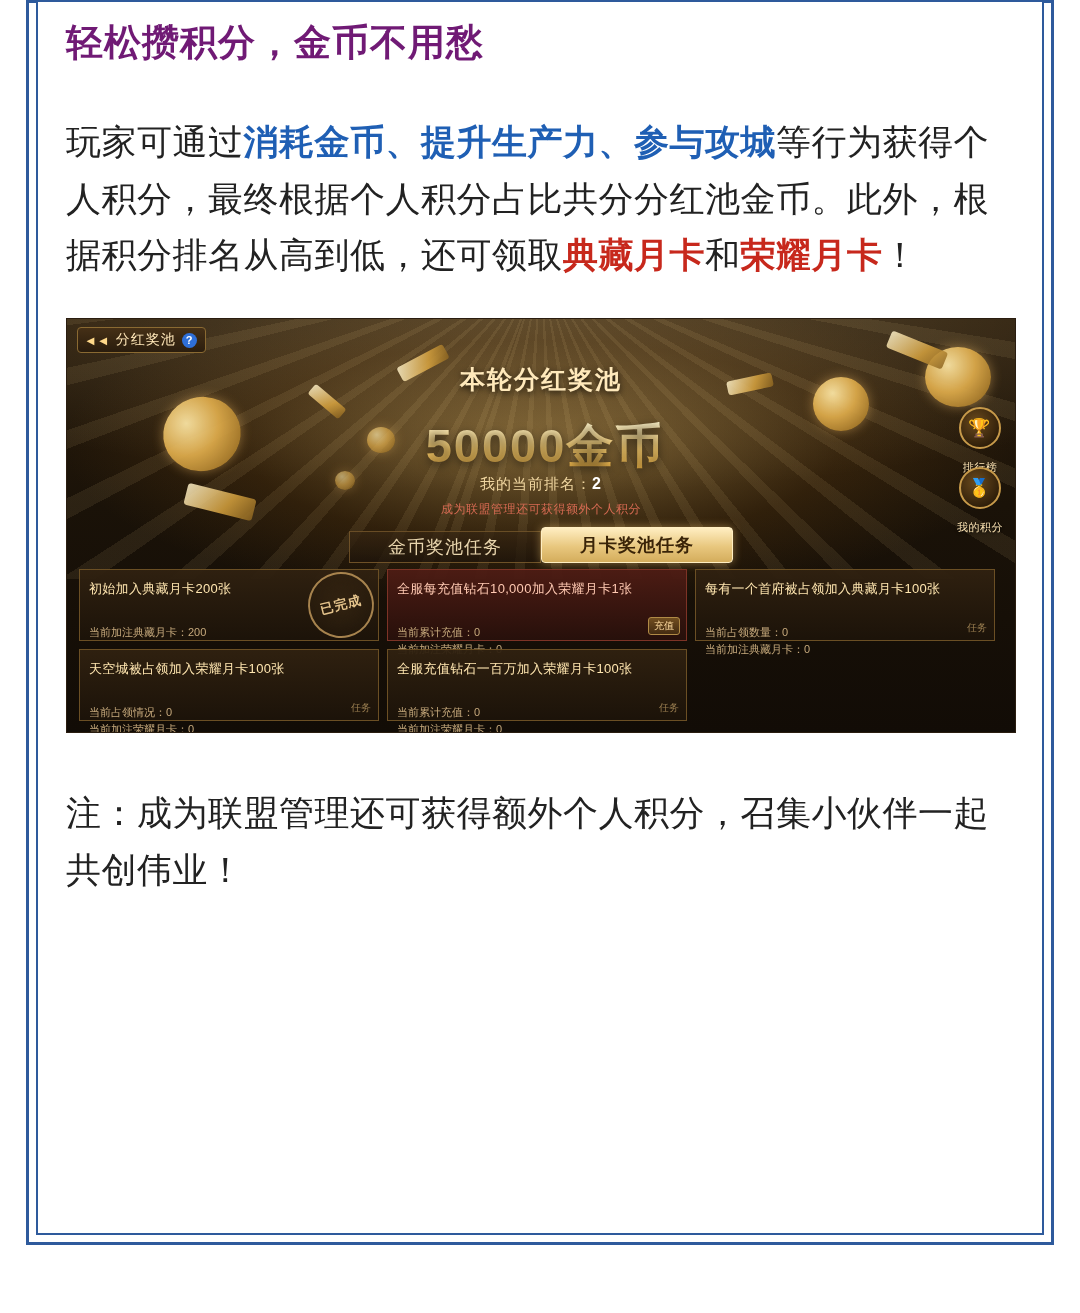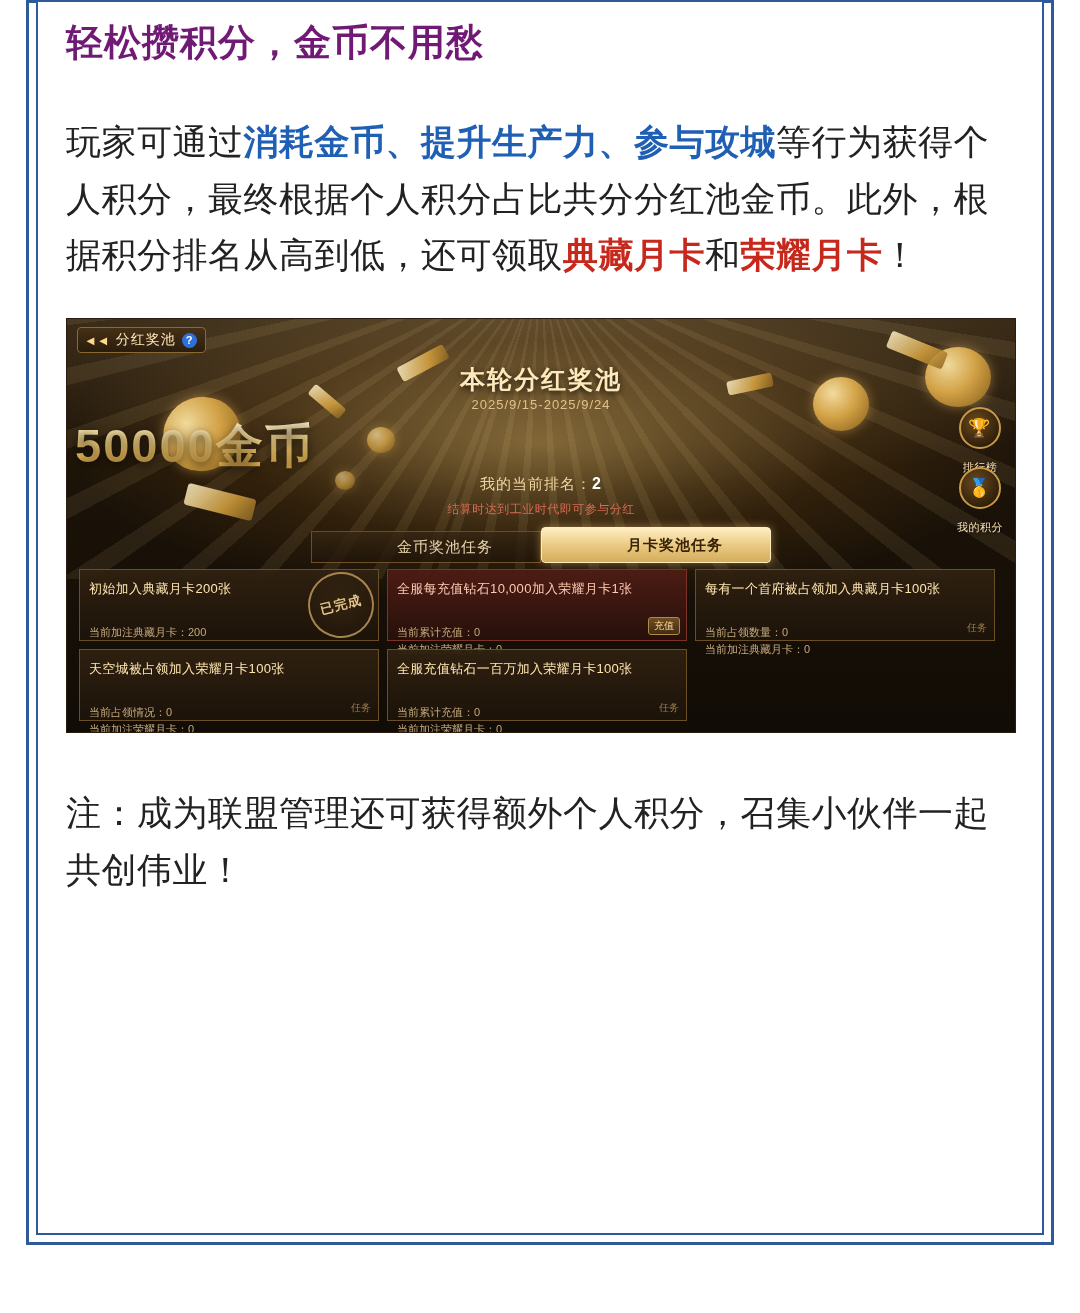--- a/index.html
+++ b/index.html
@@ -155,20 +155,21 @@
   }
   .pool-date {
     position: absolute; left: 0; right: 0; top: 78px;
     text-align: center;
     color: #e3c188;
     font-size: 13px;
     letter-spacing: 1px;
   }
   .pool-amount {
     position: absolute; left: 0; right: 0; top: 96px;
+    text-align: center;
     font-size: 47px;
     font-weight: bold;
     letter-spacing: 2px;
     color: #ffe07a;
     background: linear-gradient(180deg, #fff6cf 10%, #ffd270 55%, #d79a2e 100%);
     -webkit-background-clip: text;
     background-clip: text;
     -webkit-text-fill-color: transparent;
     text-shadow: 0 3px 10px rgba(0,0,0,.55);
     margin-left: 8px;
@@ -204,25 +205,24 @@
   .side-btn.b2 { top: 148px; }
 
   .tabs {
     position: absolute; left: 0; right: 0; top: 210px;
     height: 34px;
     display: flex; justify-content: center; align-items: flex-end; gap: 0;
   }
   .tab {
     width: 190px; height: 30px;
     display: flex; align-items: center; justify-content: center;
-    font-size: 15px; letter-spacing: 1px;
+    font-size: 18px; letter-spacing: 1px;
     color: #e8d5ad;
     background: linear-gradient(180deg, rgba(55,38,18,.75), rgba(30,20,10,.75));
     border: 1px solid rgba(150,112,55,.6);
-    padding-left: 38px;
   }
   .tab.active {
     color: #3a2408;
     font-weight: bold;
     background: linear-gradient(180deg, #ffeec2 0%, #e8c77e 55%, #d4ad5c 100%);
     border: 1px solid #ffeec2;
     border-radius: 4px;
     height: 34px;
     box-shadow: 0 0 10px rgba(255,210,120,.45);
   }
@@ -309,24 +309,23 @@
       <div class="shard s4"></div>
       <div class="shard s5"></div>
 
       <div class="shot-topbar">
         <span class="back">◄◄</span>
         <span class="ttl">分红奖池</span>
         <span class="qmark">?</span>
       </div>
 
       <div class="pool-title">本轮分红奖池</div>
-      <div class="pool-date">2025/9/15-2025/9/24</div>
       <div class="pool-amount">50000金币</div>
       <div class="pool-rank"><span>我的当前排名：</span><b>2</b></div>
-      <div class="pool-note">结算时达到工业时代即可参与分红</div>
+      <div class="pool-note">成为联盟管理还可获得额外个人积分</div>
 
       <div class="side-btn b1">
         <div class="circ">🏆</div>
         <div class="lbl">排行榜</div>
       </div>
       <div class="side-btn b2">
         <div class="circ">🥇</div>
         <div class="lbl">我的积分</div>
       </div>
 

